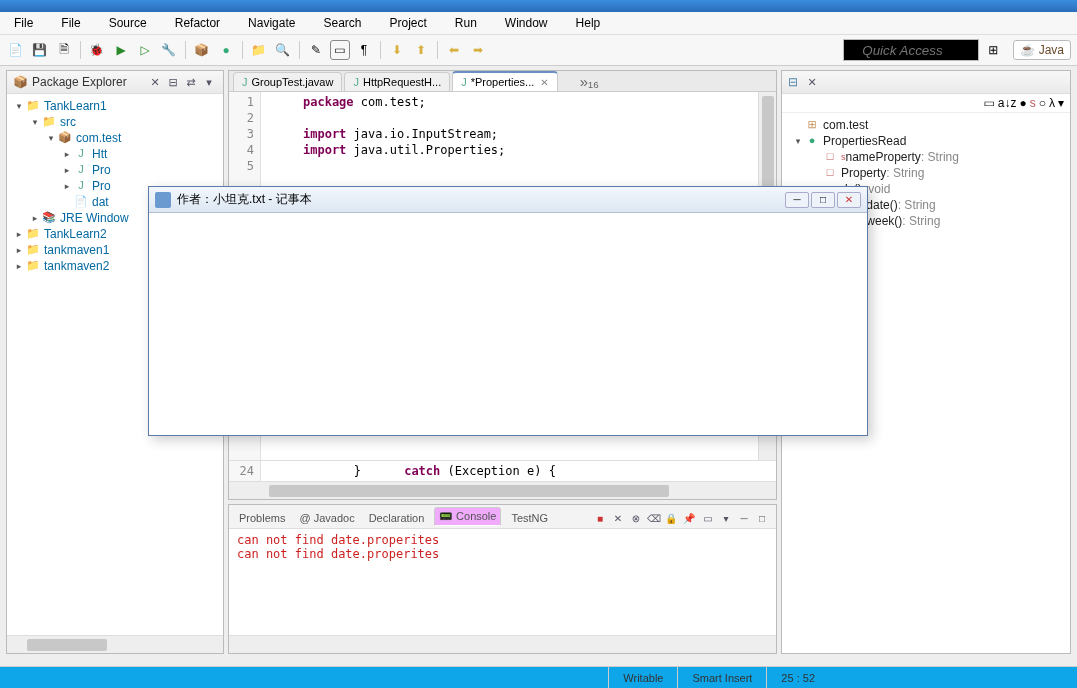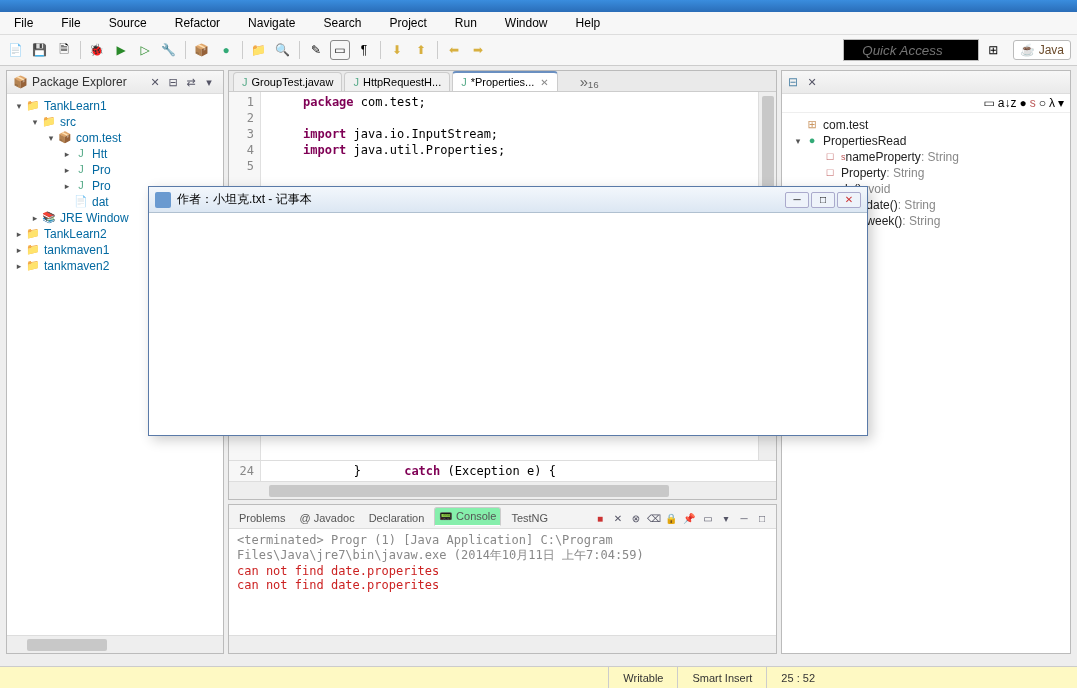--- a/index.html
+++ b/index.html
@@ -34,33 +34,33 @@
 .gutter { width: 32px; background: #f7f7f7; border-right: 1px solid #e0e0e0; color: #888; text-align: right; padding: 2px 6px 2px 2px; font-family: Consolas, monospace; font-size: 12px; line-height: 16px; }
 .code { flex: 1; padding: 2px 6px; font-family: Consolas, monospace; font-size: 12px; line-height: 16px; white-space: pre; color: #000; overflow: auto; }
 .kw { color: #7f0055; font-weight: bold; padding-left: 36px; }
 .scrollh { height: 18px; background: #eee; border-top: 1px solid #ddd; position: relative; }
 .scrollh .thumb { position: absolute; left: 40px; top: 3px; width: 400px; height: 12px; background: #c8c8c8; border-radius: 2px; }
 .scrollv-area { width: 18px; background: #eee; border-left: 1px solid #ddd; position: relative; }
 .scrollv-thumb { position: absolute; top: 4px; left: 3px; width: 12px; height: 60%; background: #c8c8c8; border-radius: 2px; }
 .bottom { height: 150px; border: 1px solid #bbb; background: #fff; display: flex; flex-direction: column; }
 .btabs { padding: 2px 6px; display: flex; align-items: flex-end; gap: 6px; border-bottom: 1px solid #ddd; background: #f3f3f3; }
 .btabs .btab { color: #555; cursor: pointer; padding: 2px 4px; font-size: 11px; }
-.btabs .btab.active { background: #86efac; border: 1px solid #ccc; border-bottom: 1px solid #fff; border-radius: 3px 3px 0 0; }
+.btabs .btab.active { background: #f0abfc; border: 1px solid #ccc; border-bottom: 1px solid #fff; border-radius: 3px 3px 0 0; }
 .btabs .bacts { margin-left: auto; display: flex; gap: 2px; }
 .btabs .bacts .bact { width: 16px; height: 16px; cursor: pointer; display: inline-flex; align-items: center; justify-content: center; color: #556; font-size: 10px; }
 .console { flex: 1; padding: 4px 8px; font-family: Consolas, monospace; font-size: 12px; overflow: auto; }
 .console .hdr { color: #888; }
 .console .err { color: #cc2222; }
 .right { width: 290px; margin: 4px 6px 4px 0; border: 1px solid #bbb; background: #fff; display: flex; flex-direction: column; }
 .outline { flex: 1; padding: 4px 2px; overflow: auto; }
 .onode { display: flex; align-items: center; padding: 1px 2px; white-space: nowrap; }
 .oicon { width: 16px; height: 14px; display: inline-block; margin-right: 3px; text-align: center; font-size: 11px; }
 .olabel { color: #222; }
 .otype { color: #888; }
-.statusbar { height: 22px; background: #fef9c3; border-top: 1px solid #ccc; display: flex; align-items: flex-start; padding: 0 8px; font-size: 11px; color: #333; position: absolute; bottom: 0; left: 0; right: 0; }
+.statusbar { height: 22px; background: #0ea5e9; border-top: 1px solid #ccc; display: flex; align-items: flex-start; padding: 0 8px; font-size: 11px; color: #333; position: absolute; bottom: 0; left: 0; right: 0; }
 .statusbar .cell { padding: 0 14px; border-left: 1px solid #ccc; height: 100%; display: flex; align-items: center; }
 .notepad { position: absolute; left: 148px; top: 186px; width: 720px; height: 250px; background: #fff; border: 1px solid #5a7aa8; box-shadow: 4px 4px 12px rgba(0,0,0,0.2); }
 .notepad .nptitle { height: 26px; background: linear-gradient(#f3f7fc,#dce7f3); border-bottom: 1px solid #b0c0d0; display: flex; align-items: center; padding: 0 6px; font-size: 12px; }
 .notepad .npicon { width: 16px; height: 16px; background: #6a9ad0; margin-right: 6px; border-radius: 2px; }
 .notepad .npacts { margin-left: auto; display: flex; gap: 2px; }
 .notepad .npact { width: 24px; height: 16px; border: 1px solid #aac; background: #eef3fa; text-align: center; font-size: 10px; line-height: 14px; cursor: pointer; border-radius: 2px; }
 .notepad .npmenu { display: flex; gap: 4px; padding: 2px 8px; border-bottom: 1px solid #ddd; background: #f5f5f5; font-size: 12px; }
 .notepad .npmenu span { padding: 1px 4px; cursor: pointer; }
 .notepad .npbody { padding: 8px 12px; font-family: SimSun, monospace; font-size: 14px; line-height: 24px; white-space: pre; }
 .leftscroll { height: 18px; background: #eee; border-top: 1px solid #ddd; position: relative; }
@@ -242,21 +242,20 @@
           <span class="bact">⌫</span>
           <span class="bact">🔒</span>
           <span class="bact">📌</span>
           <span class="bact">▭</span>
           <span class="bact">▾</span>
           <span class="bact">─</span>
           <span class="bact">□</span>
         </div>
       </div>
       <div class="console">
-        <div class="hdr">&lt;terminated&gt; Progr (1) [Java Application] C:\Program Files\Java\jre7\bin\javaw.exe (2014年10月11日 上午7:04:59)</div>
         <div id="conlines">
             <div class="err">can not find date.properites</div>
             <div class="err">can not find date.properites</div>
           </div>
       </div>
       <div class="scrollh"></div>
     </div>
   </div>
 
   <div class="right">

